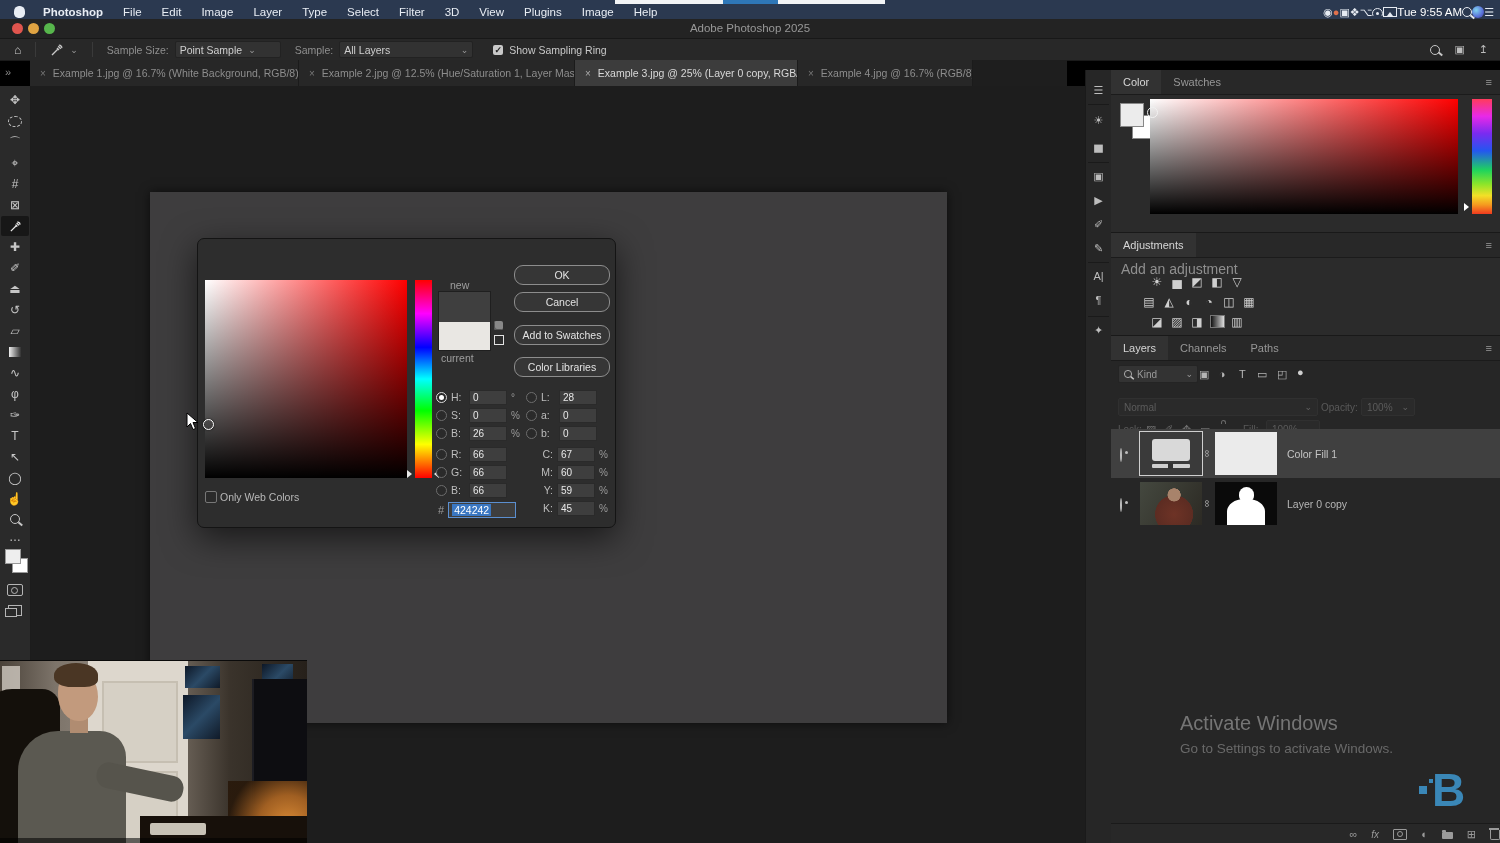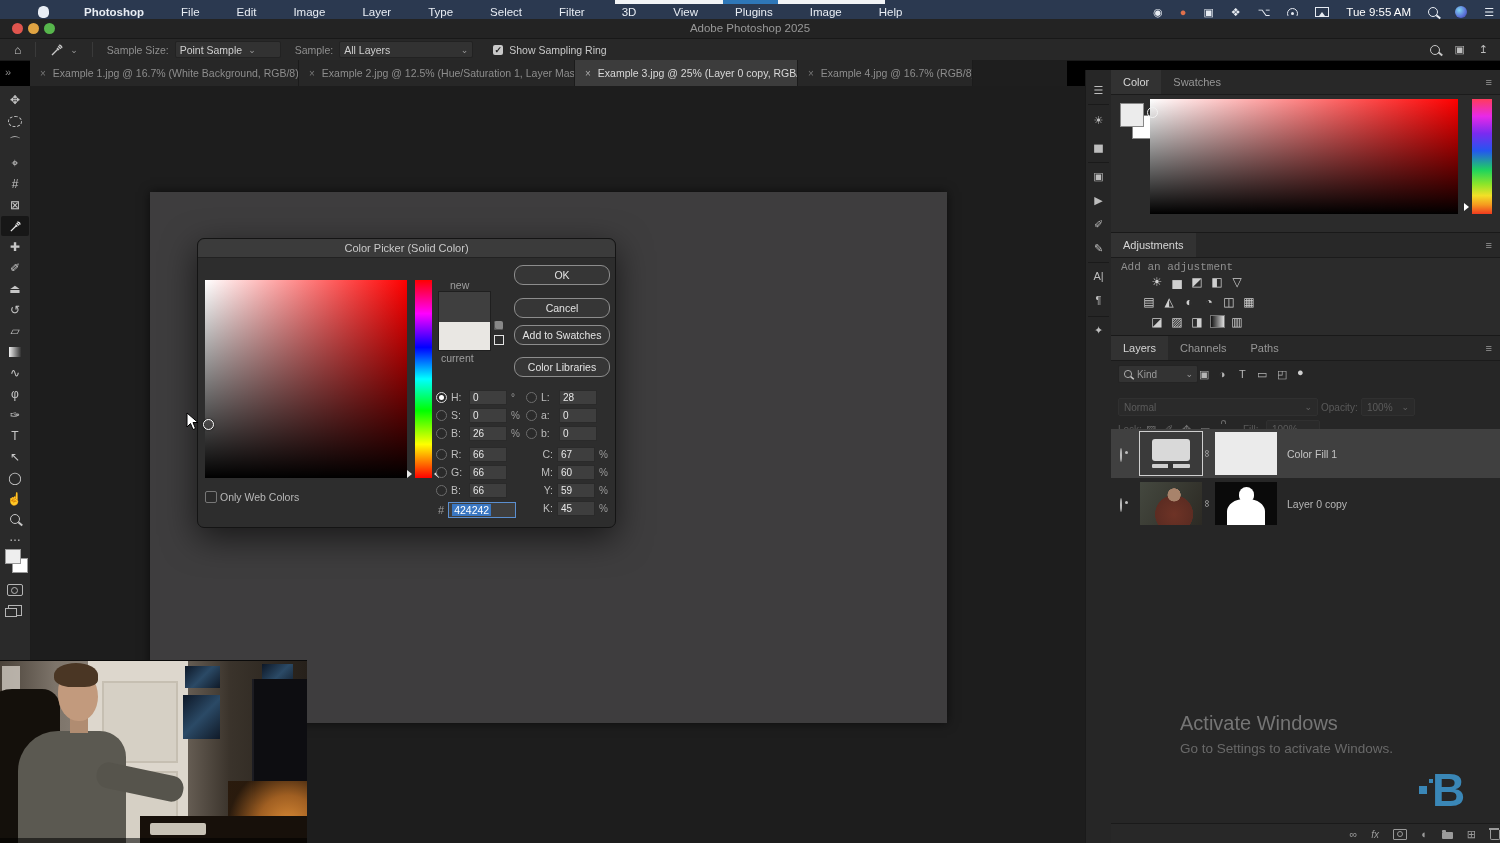--- a/index.html
+++ b/index.html
@@ -4,21 +4,21 @@
 <style>
   html,body{margin:0;padding:0;background:#000;}
   body{width:1500px;height:843px;position:relative;overflow:hidden;
        font-family:"Liberation Sans",sans-serif;color:#ccc;font-size:11px;
        -webkit-font-smoothing:antialiased;}
   .abs{position:absolute;}
   .flex{display:flex;align-items:center;}
 
   
   #menubar{left:0;top:0;width:1500px;height:19px;background:#2b3950;z-index:20;}
-  #menubar .flex{height:24px;gap:17px;padding-left:24px;}
+  #menubar .flex{height:24px;gap:0;}
   .menu-item{padding:0 10px;color:#e8edf4;font-size:11.5px;}
   .menu-item.app{font-weight:bold;}
   .apple{width:11px;height:12px;background:#e8edf4;border-radius:45% 45% 40% 40%;margin:0 8px 0 14px;}
   #menustatus{right:6px;top:0;height:19px;gap:13px;color:#e6ebf2;font-size:11px;}
   .clock{color:#fff;font-size:11.5px;white-space:nowrap;}
 
   
   #vidbar{left:615px;top:0;width:270px;height:4px;background:#f2f4f6;z-index:60;}
   #vidbar .seg{position:absolute;left:108px;top:0;width:55px;height:4px;background:#2e77b8;}
 
@@ -116,21 +116,21 @@
   .pnl-tab.active{background:#323232;color:#d6d6d6;}
   .pnl-menu{position:absolute;right:8px;color:#9a9a9a;font-size:11px;}
   .fgbg-sq1{position:absolute;left:9px;top:33px;width:22px;height:22px;background:#ececec;border:1px solid #888;z-index:2;}
   .fgbg-sq2{position:absolute;left:21px;top:45px;width:22px;height:22px;background:#fff;border:1px solid #888;}
   #clr-grad{left:39px;top:29px;width:308px;height:115px;
       background:linear-gradient(to top,#000,rgba(0,0,0,0)),linear-gradient(to right,#fff,#ff0000);}
   #clr-ring{left:36px;top:37px;width:9px;height:9px;border:1.5px solid #f2f2f2;border-radius:50%;}
   #clr-hue{left:361px;top:29px;width:20px;height:115px;
       background:linear-gradient(to bottom,#ff3b5c 0%,#e829e8 15%,#7a2bf0 30%,#2456f0 45%,#1fd45c 62%,#8ce52a 74%,#f2e027 84%,#f59a1f 92%,#f03a1f 100%);}
   #clr-huearrow{left:353px;top:133px;width:0;height:0;border-top:4px solid transparent;border-bottom:4px solid transparent;border-left:5px solid #fff;}
-  .adj-hint{color:#8f8f8f;font-size:11px;font-family:Liberation Mono, monospace;}
+  .adj-hint{color:#8f8f8f;font-size:14px;}
   .adj-ic{position:absolute;color:#cfcfcf;font-size:12px;width:16px;text-align:center;}
   .adj-grad{width:13px;height:11px;background:linear-gradient(90deg,#111,#ddd);border:1px solid #777;}
 
   
   .lr-searchbox{position:absolute;left:7px;top:4px;width:70px;height:16px;background:#333;border:1px solid #242424;
                 border-radius:2px;display:flex;align-items:center;gap:4px;padding:0 4px;color:#9a9a9a;font-size:10px;}
   .lr-ic{position:absolute;color:#b5b5b5;font-size:11px;}
   .dim{opacity:.5;margin-top:11px;}
   .lr-dd{position:absolute;height:16px;background:#2e2e2e;border:1px solid #3a3a3a;border-radius:2px;
          display:flex;align-items:center;justify-content:space-between;padding:0 5px;color:#8f8f8f;font-size:10px;}
@@ -383,37 +383,36 @@
   </div>
   <div class="tool" style="top:494px">
       <span class="ic-qmask"></span>
     </div>
   <div class="tool" style="top:514px">
       <span class="ic-screenmode"></span>
     </div>
 </div>
 
 <div id="dialog" class="abs">
-  <div id="dlg-title" class="abs">Color Picker (Solid Color)</div>
   <div id="colorfield" class="abs">
     <div id="field-ring" class="abs"></div>
   </div>
   <div id="huebar" class="abs"></div>
   <div id="hue-arrow-l" class="abs hue-arrow"></div>
   <div id="hue-arrow-r" class="abs hue-arrow"></div>
 
   <span class="abs swlabel" style="left:252px;top:40px">new</span>
   <div id="sw-new" class="abs"></div>
   <div id="sw-cur" class="abs"></div>
   <span class="abs swlabel" style="left:243px;top:113px">current</span>
   <span class="abs gamut-cube"></span>
   <span class="abs gamut-sq"></span>
 
   <div class="abs dlg-btn" style="top:26px">OK</div>
-  <div class="abs dlg-btn" style="top:59px">Cancel</div>
+  <div class="abs dlg-btn" style="top:53px">Cancel</div>
   <div class="abs dlg-btn" style="top:86px">Add to Swatches</div>
   <div class="abs dlg-btn" style="top:118px">Color Libraries</div>
 
   <div class="cp-row" style="left:238px;top:151px">
     <span class="radio sel"></span>
     <span class="flabel">H:</span>
     <span class="fbox">
         <span>0</span>
       </span>
     <span class="funit">°</span>

